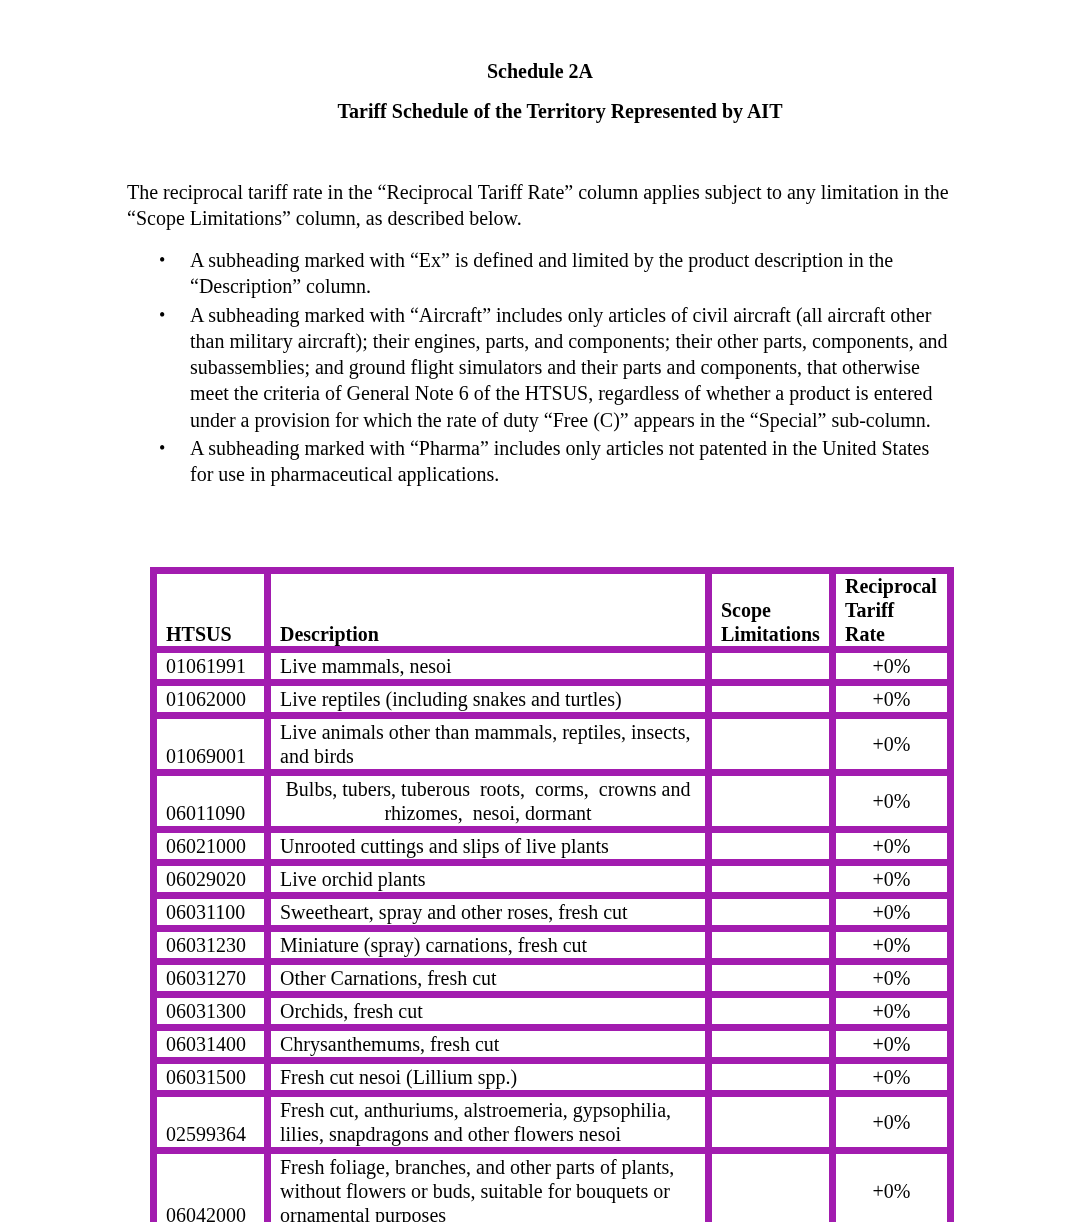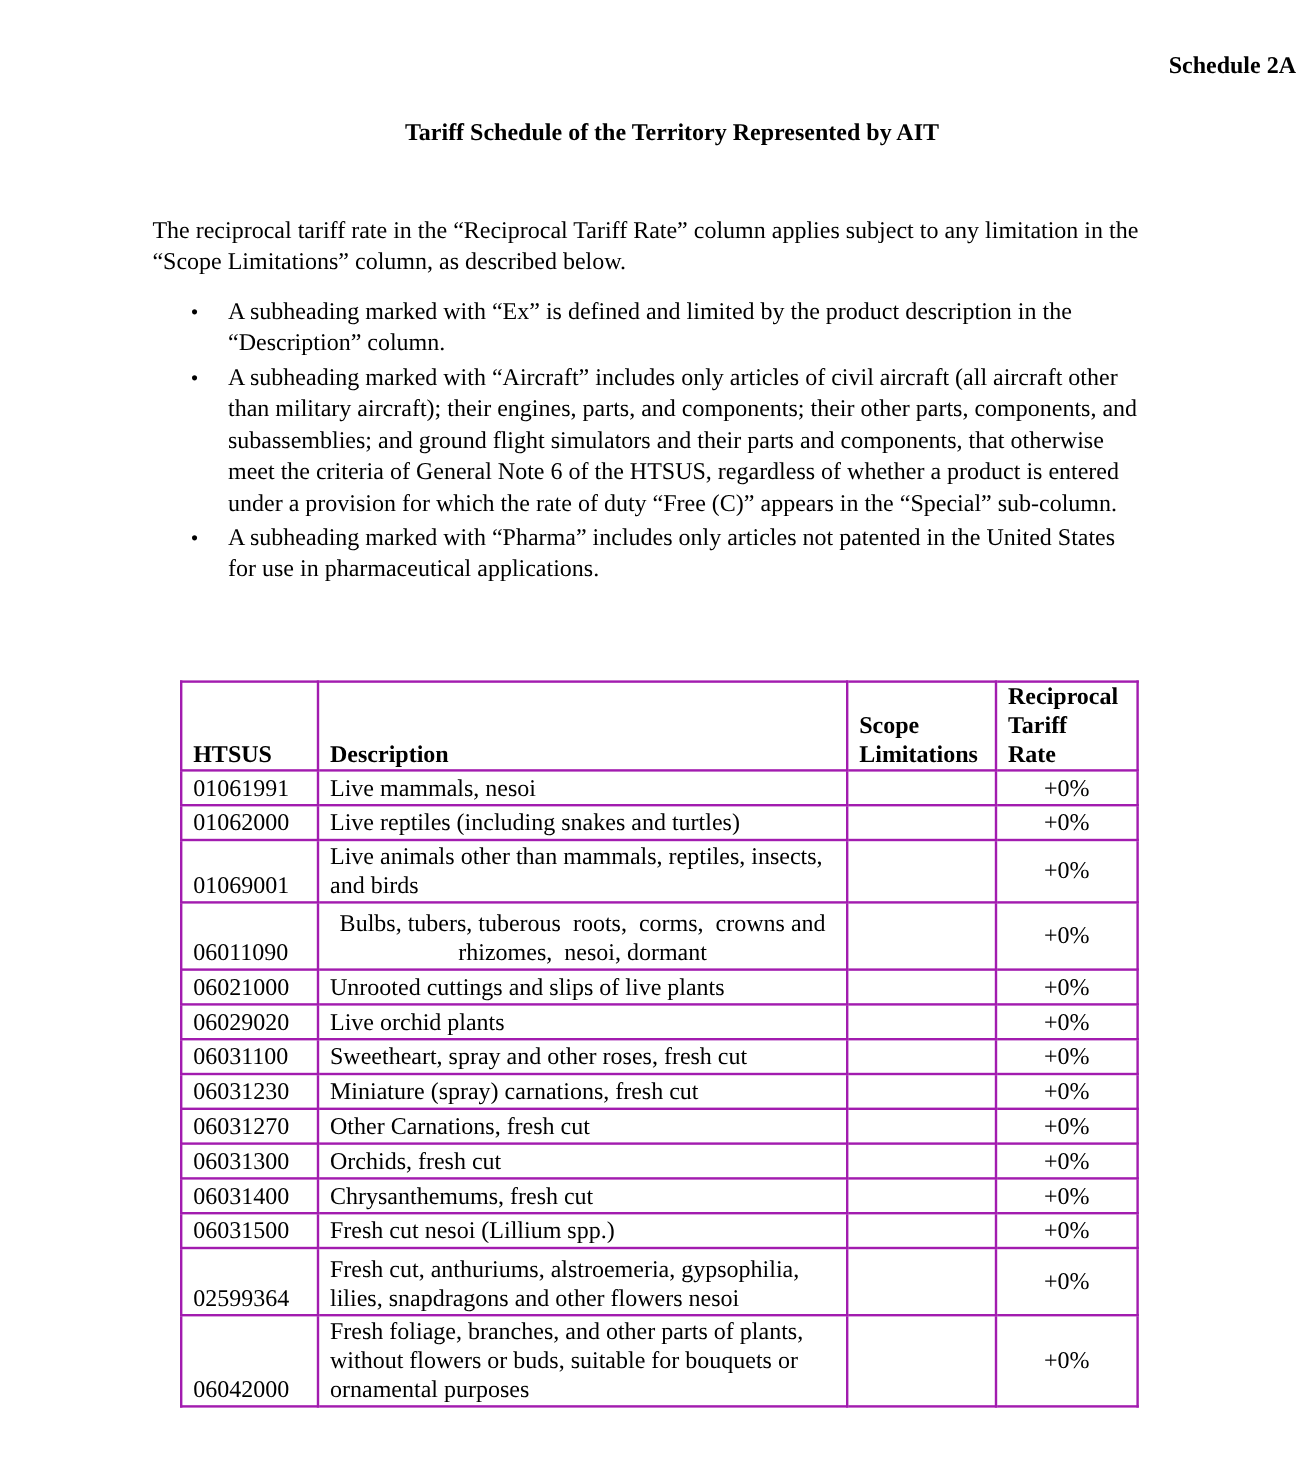--- a/index.html
+++ b/index.html
@@ -4,41 +4,41 @@
 <style>
   html, body { margin: 0; padding: 0; background: #ffffff; }
   body {
     width: 1080px; height: 1222px; position: relative; overflow: hidden;
     font-family: "Liberation Serif", serif; color: #000;
   }
   .title {
     position: absolute; left: 0; width: 1080px; text-align: center;
     font-weight: bold; font-size: 20px; line-height: 24px;
   }
-  #t1 { top: 43px; text-align: right; }
+  #t1 { top: 59px; }
   #t2 { top: 99px; padding-left: 20px; }
   .intro {
     position: absolute; left: 127px; top: 179px; width: 830px;
     font-size: 20px; line-height: 26px;
   }
   .bullets {
     position: absolute; left: 127px; top: 247px; width: 830px;
     margin: 0; padding: 0; list-style: none;
     font-size: 20px; line-height: 26.3px;
   }
   .bullets li { position: relative; padding-left: 63px; margin-bottom: 2px; }
   .bullets li .dot {
     position: absolute; left: 32px; top: 0; font-size: 18px;
   }
   table {
     position: absolute; left: 150px; top: 567px; width: 797px;
     border-collapse: collapse; font-size: 20px; line-height: 24px;
     table-layout: fixed;
   }
-  td, th { border: 2px solid #a21caf; padding: 0 9px; vertical-align: bottom; }
+  td, th { border: 7px solid #a21caf; padding: 0 9px; vertical-align: bottom; }
   th { font-weight: bold; text-align: left; padding-bottom: 0; }
   th.rate { text-align: left; }
   td.rate { text-align: center; vertical-align: middle; }
   col.c1 { width: 114px; } col.c2 { width: 441px; } col.c3 { width: 124px; } col.c4 { width: 118px; }
   tr.hdr { height: 74px; }
   tr.r1 { height: 29px; }
   tr.r2 { height: 49px; }
   tr.r3 { height: 56px; }
   tr.r4 { height: 74px; }
   td { padding-top: 1px; padding-bottom: 1px; }

